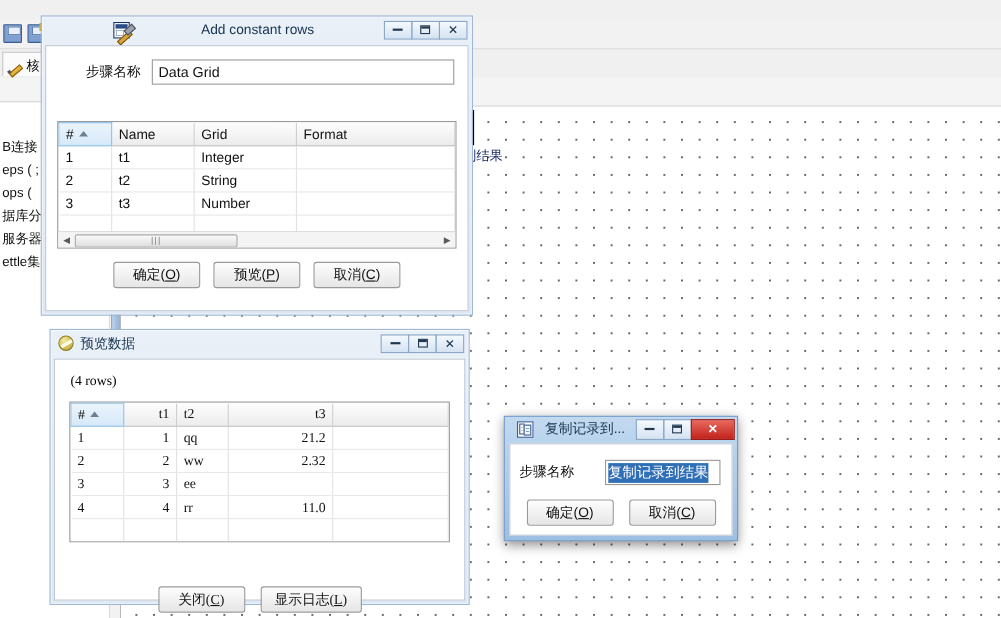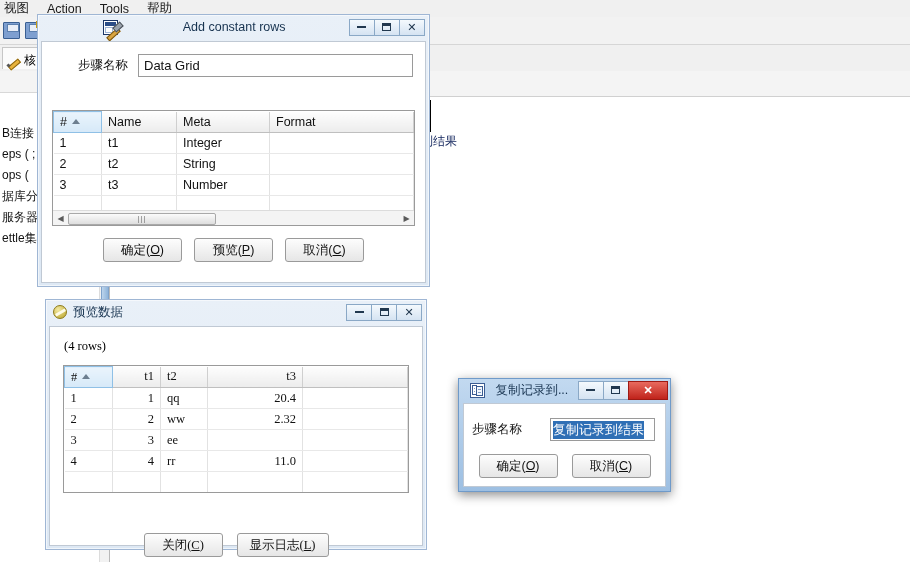--- a/index.html
+++ b/index.html
@@ -274,26 +274,20 @@
     font-size:8px; color:#777; letter-spacing:1px;
   }
 
   .sel-text { background:#2f6fb5; color:#fff; }
 </style>
 </head>
 <body>
 
 <div id="app">
 
-  <div id="menubar">
-    <span class="mi">视图</span>
-    <span class="mi">Action</span>
-    <span class="mi">Tools</span>
-    <span class="mi">帮助</span>
-  </div>
 
   <div id="toolbar">
     <div class="tb-icon" style="left:2px;">
       <div class="disk"></div>
     </div>
     <div class="tb-icon" style="left:24px;">
       <div class="disk"></div>
         <div class="star"></div>
     </div>
   </div>
@@ -395,21 +389,21 @@
 
 
     <div class="gridbox" style="position:absolute; left:10px; right:10px; top:68px; height:116px;">
       <table class="g">
         <thead>
           <tr>
             <th class="sel" style="width:48px;">
               <span>#</span><span class="sortcaret"></span>
             </th>
             <th style="width:75px;">Name</th>
-            <th style="width:93px;">Meta</th>
+            <th style="width:93px;">Grid</th>
             <th>Format</th>
           </tr>
         </thead>
         <tbody>
           <tr>
             <td class="idx">1</td>
             <td>t1</td>
             <td>Integer</td>
             <td></td>
           </tr>
@@ -492,21 +486,21 @@
             <th style="width:47px;">t2</th>
             <th class="num" style="width:95px;">t3</th>
             <th></th>
           </tr>
         </thead>
         <tbody>
           <tr>
             <td>1</td>
             <td class="num">1</td>
             <td>qq</td>
-            <td class="num">20.4</td>
+            <td class="num">21.2</td>
             <td></td>
           </tr>
           <tr>
             <td>2</td>
             <td class="num">2</td>
             <td>ww</td>
             <td class="num">2.32</td>
             <td></td>
           </tr>
           <tr>

